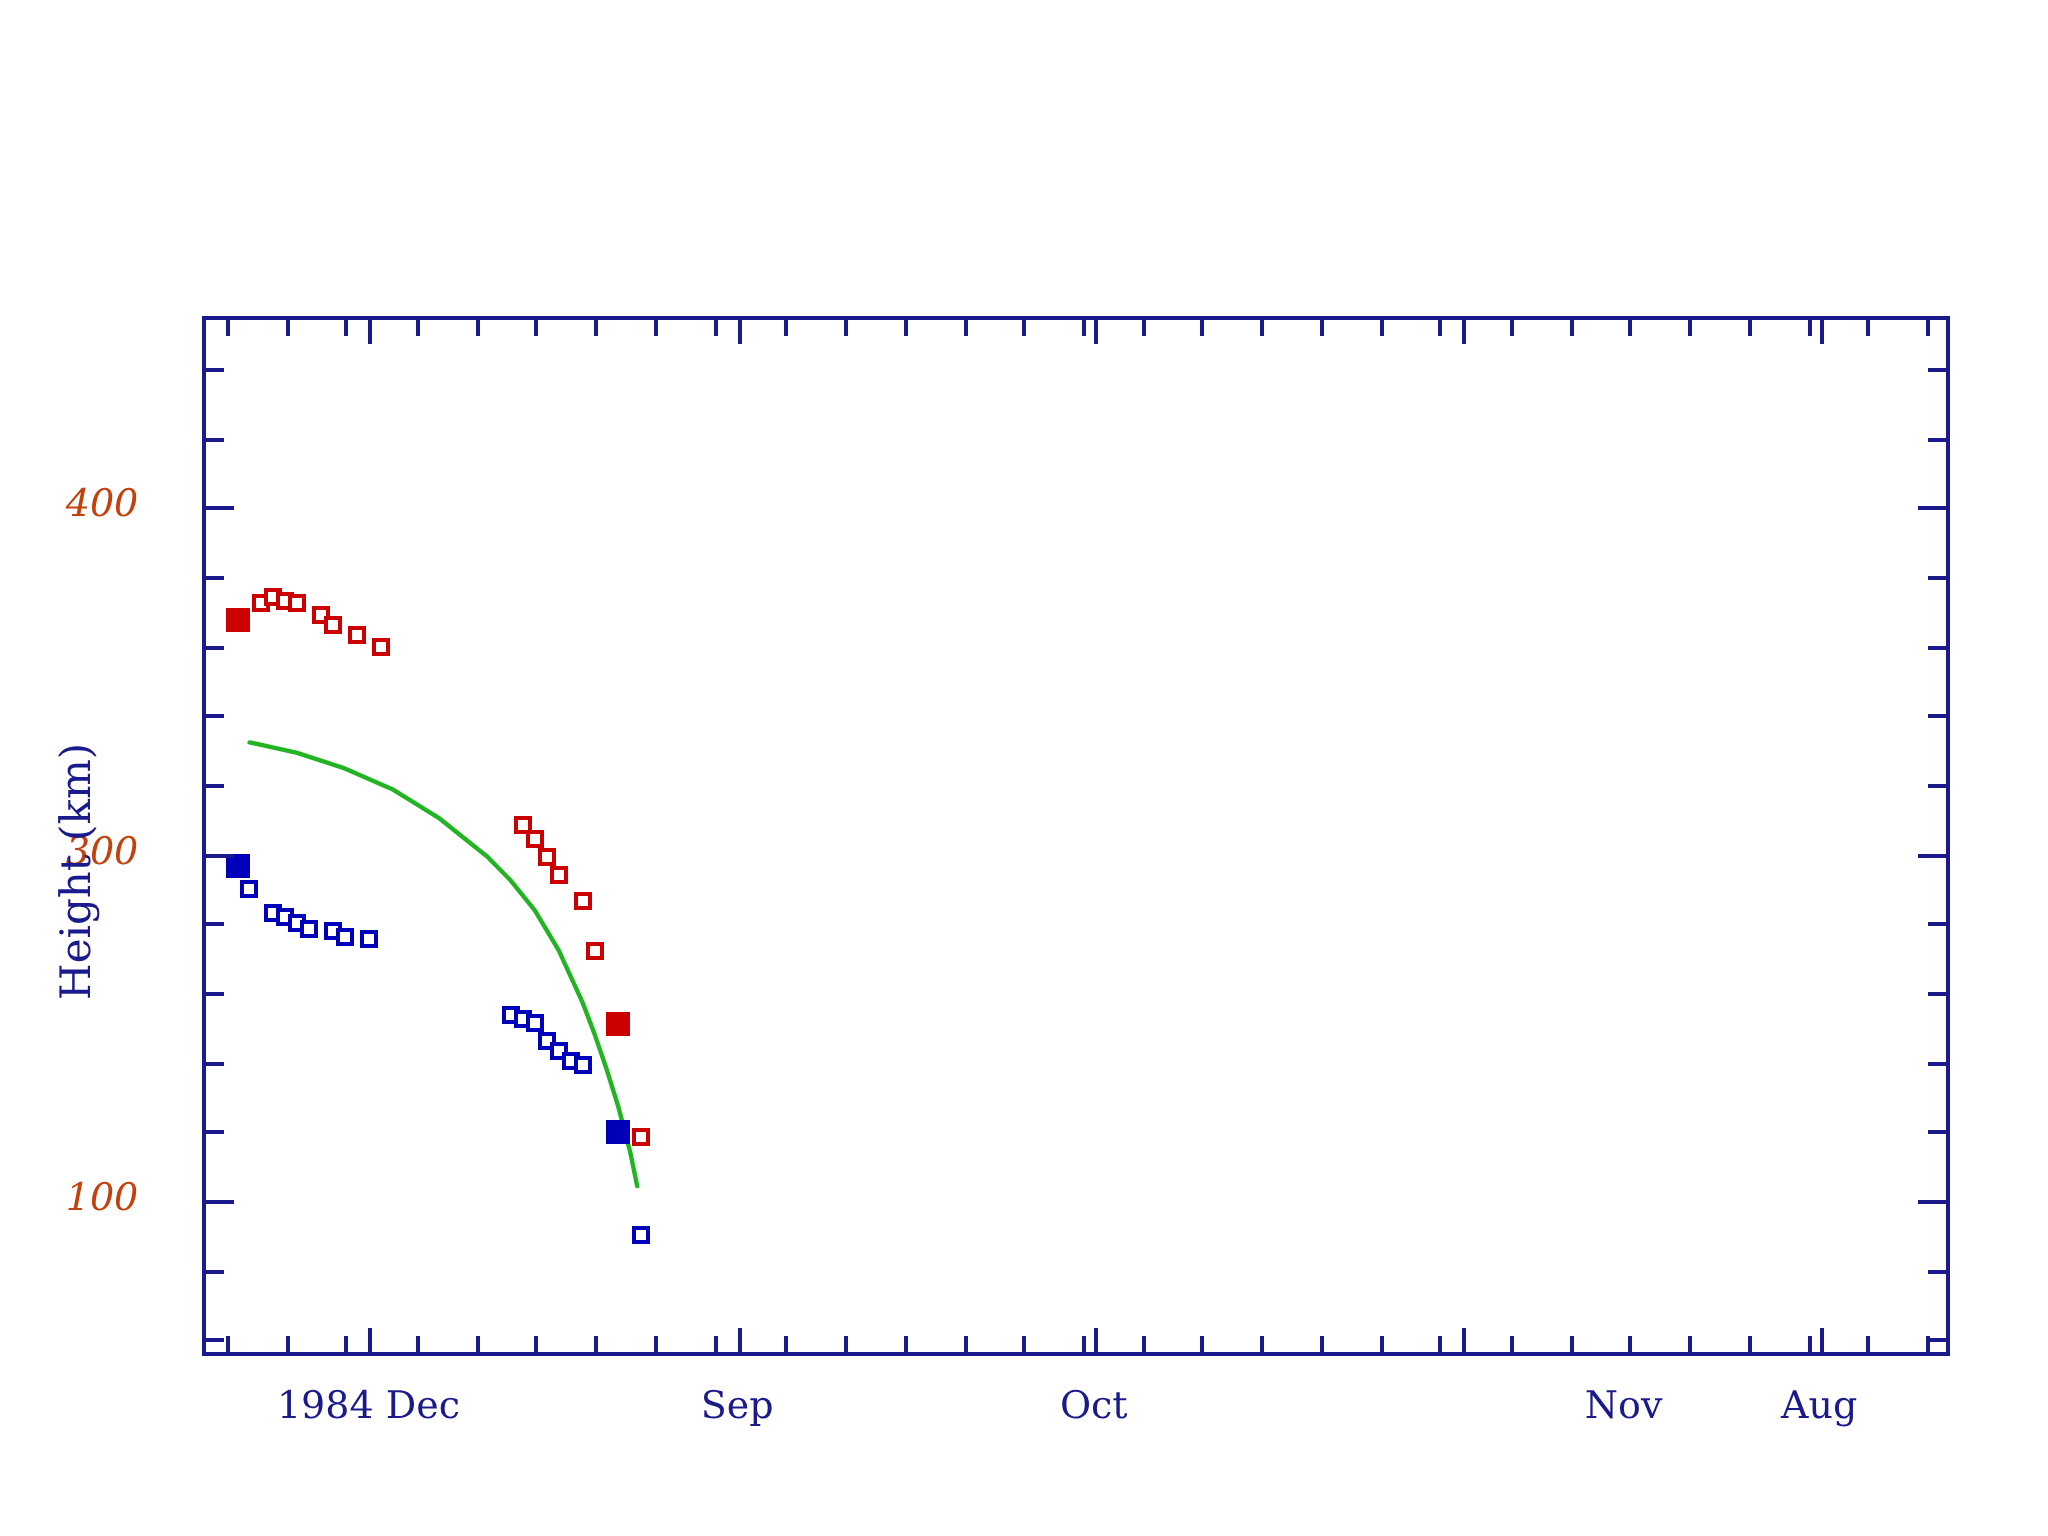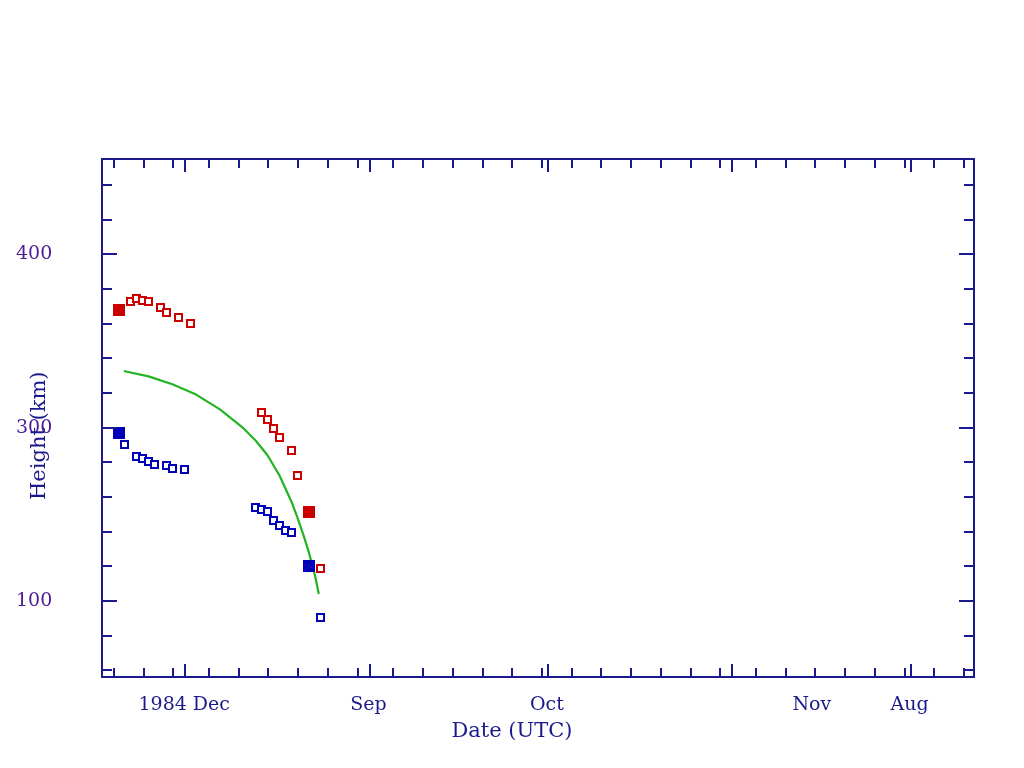--- a/index.html
+++ b/index.html
@@ -39,26 +39,27 @@
     left:101px; top:158px;
     width:874px; height:520px;
     overflow:hidden;
   }
 
   .tick{position:absolute;background:#1a1a8c;}
 
   
   .ytick-label{
     position:absolute;
-    color:#4c1d95;
+    color:#c2410c;
     font-family:"DejaVu Serif", serif;
     font-size:19px;
-    text-align:left;
+    text-align:center;
     width:70px;
     white-space:nowrap;
+    font-style:italic;
   }
   
   .xtick-label{
     position:absolute;
     color:#1a1a8c;
     font-family:"DejaVu Serif", serif;
     font-size:19px;
     text-align:center;
     white-space:nowrap;
   }
@@ -248,17 +249,16 @@
       <div class="ytick-label" style="left: 16px; top: 241.333px;">400</div>
     </div>
   <div id="xlabels-layer">
       <div class="xtick-label" style="left: 84.2381px; width: 200px; top: 692px;">1984 Dec</div>
       <div class="xtick-label" style="left: 268.551px; width: 200px; top: 692px;">Sep</div>
       <div class="xtick-label" style="left: 446.918px; width: 200px; top: 692px;">Oct</div>
       <div class="xtick-label" style="left: 631.231px; width: 200px; top: 692px; text-align: right;">Nov</div>
       <div class="xtick-label" style="left: 809.599px; width: 200px; top: 692px;">Aug</div>
     </div>
 
-  <div class="axis-title-x">Date (UTC)</div>
 
   <div class="axis-title-y">Height (km)</div>
 
 </div>
 
 </body></html>

